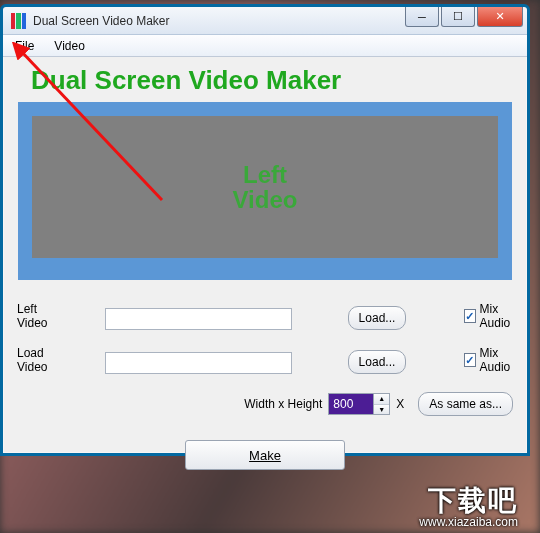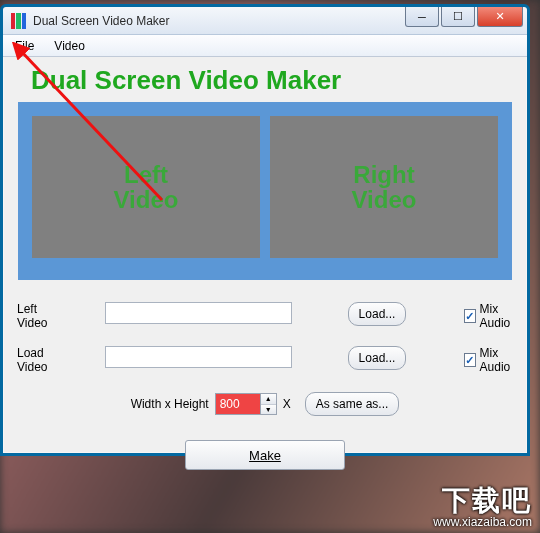--- a/index.html
+++ b/index.html
@@ -113,21 +113,21 @@
     font-size: 24px;
     line-height: 1.05;
     font-family: Verdana, Geneva, sans-serif;
   }
   .form {
     margin-top: 22px;
     padding: 0 4px;
   }
   .row {
     display: flex;
-    align-items: flex-start;
+    align-items: flex-end;
     margin-bottom: 16px;
     gap: 48px;
   }
   .row-lbl { width: 70px; }
   .txt {
     flex: 1;
     height: 22px;
     border: 1px solid #aab3c0;
     background: #fff;
     padding: 0 4px;
@@ -154,38 +154,38 @@
     border: 1px solid #6a7a90;
     background: #fff;
     display: flex; align-items: center; justify-content: center;
     color: #1a5fb4;
     font-size: 11px;
     font-weight: bold;
   }
   .dimrow {
     display: flex;
     align-items: center;
-    justify-content: center;
+    justify-content: flex-end;
     gap: 6px;
     margin-top: 18px;
   }
   .spinwrap {
     display: flex;
     border: 1px solid #9aa4b2;
     height: 22px;
   }
   .spin {
     width: 44px;
     border: none;
     padding: 0 4px;
     font-family: inherit;
     font-size: 12px;
     outline: none;
   }
-  .spin.sel { background: #ef4444; color: #fff; }
+  .spin.sel { background: #4c1d95; color: #fff; }
   .spinbtns {
     width: 16px;
     border-left: 1px solid #9aa4b2;
     display: flex; flex-direction: column;
   }
   .spinbtns div {
     flex: 1;
     display: flex; align-items: center; justify-content: center;
     font-size: 7px;
     background: linear-gradient(#fdfdfd,#e4e8ee);
@@ -212,21 +212,21 @@
     position: absolute;
     left: 12px; top: 42px;
     pointer-events: none;
   }
   
   .wm {
     position: absolute;
     right: 0; bottom: 0;
     color: #fff;
     text-align: right;
-    padding: 2px 8px 4px 14px;
+    padding: 2px 22px 4px 14px;
     font-family: "Microsoft YaHei", sans-serif;
     text-shadow: 0 0 3px #000, 0 0 3px #000;
   }
   .wm-big { font-size: 28px; font-weight: bold; line-height: 1; letter-spacing: 2px; }
   .wm-url { font-size: 12px; }
 </style>
 </head>
 <body>
 
 <div class="bgblur"></div>
@@ -251,23 +251,20 @@
     <div class="menuitem">Video</div>
   </div>
 
   <div class="client">
     <div class="heading">Dual Screen Video Maker</div>
 
     <div class="preview-frame">
       <div class="vbox">
         <div class="vbox-lbl">Left<br>Video</div>
       </div>
-      <div class="vbox">
-        <div class="vbox-lbl">Right<br>Video</div>
-      </div>
     </div>
 
     <div class="form">
       <div class="row">
         <div class="row-lbl">Left Video</div>
         <input class="txt" value="" style="">
         <button class="btn">Load...</button>
         <label class="chklbl">
           <span class="chk">✓</span>
           <span>Mix Audio</span>

